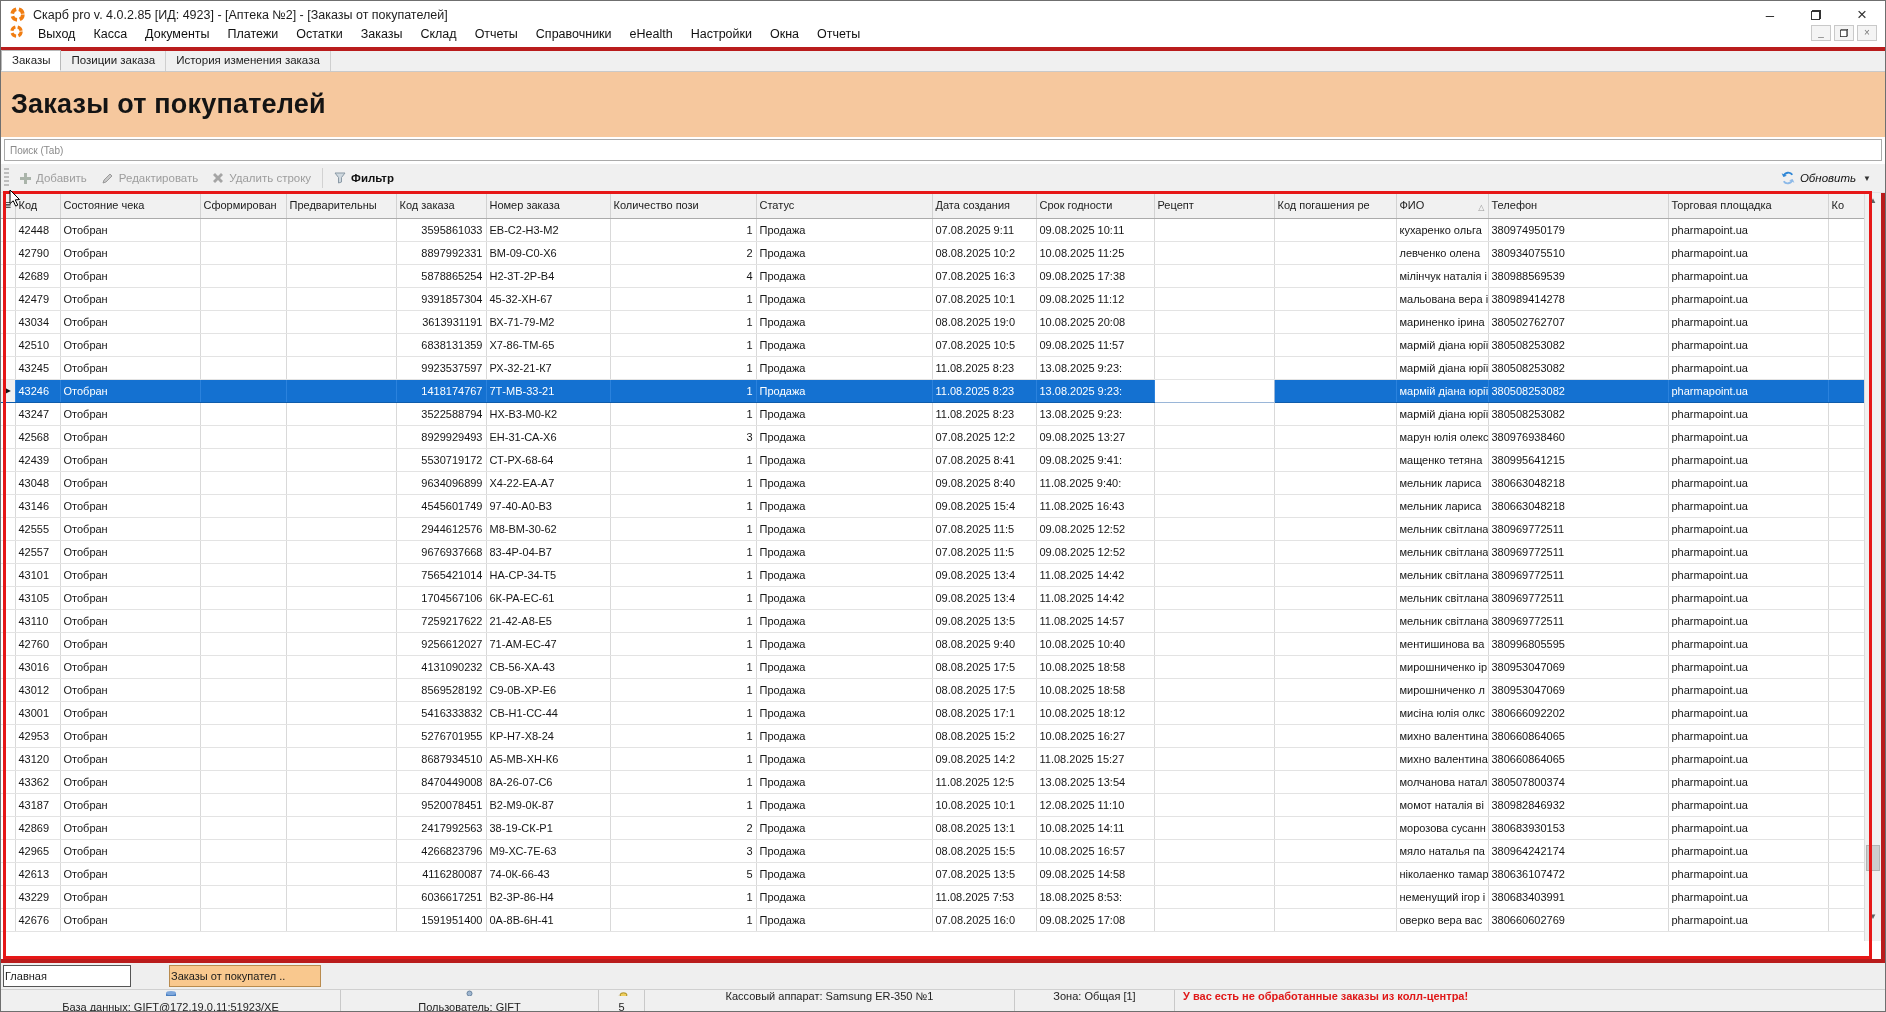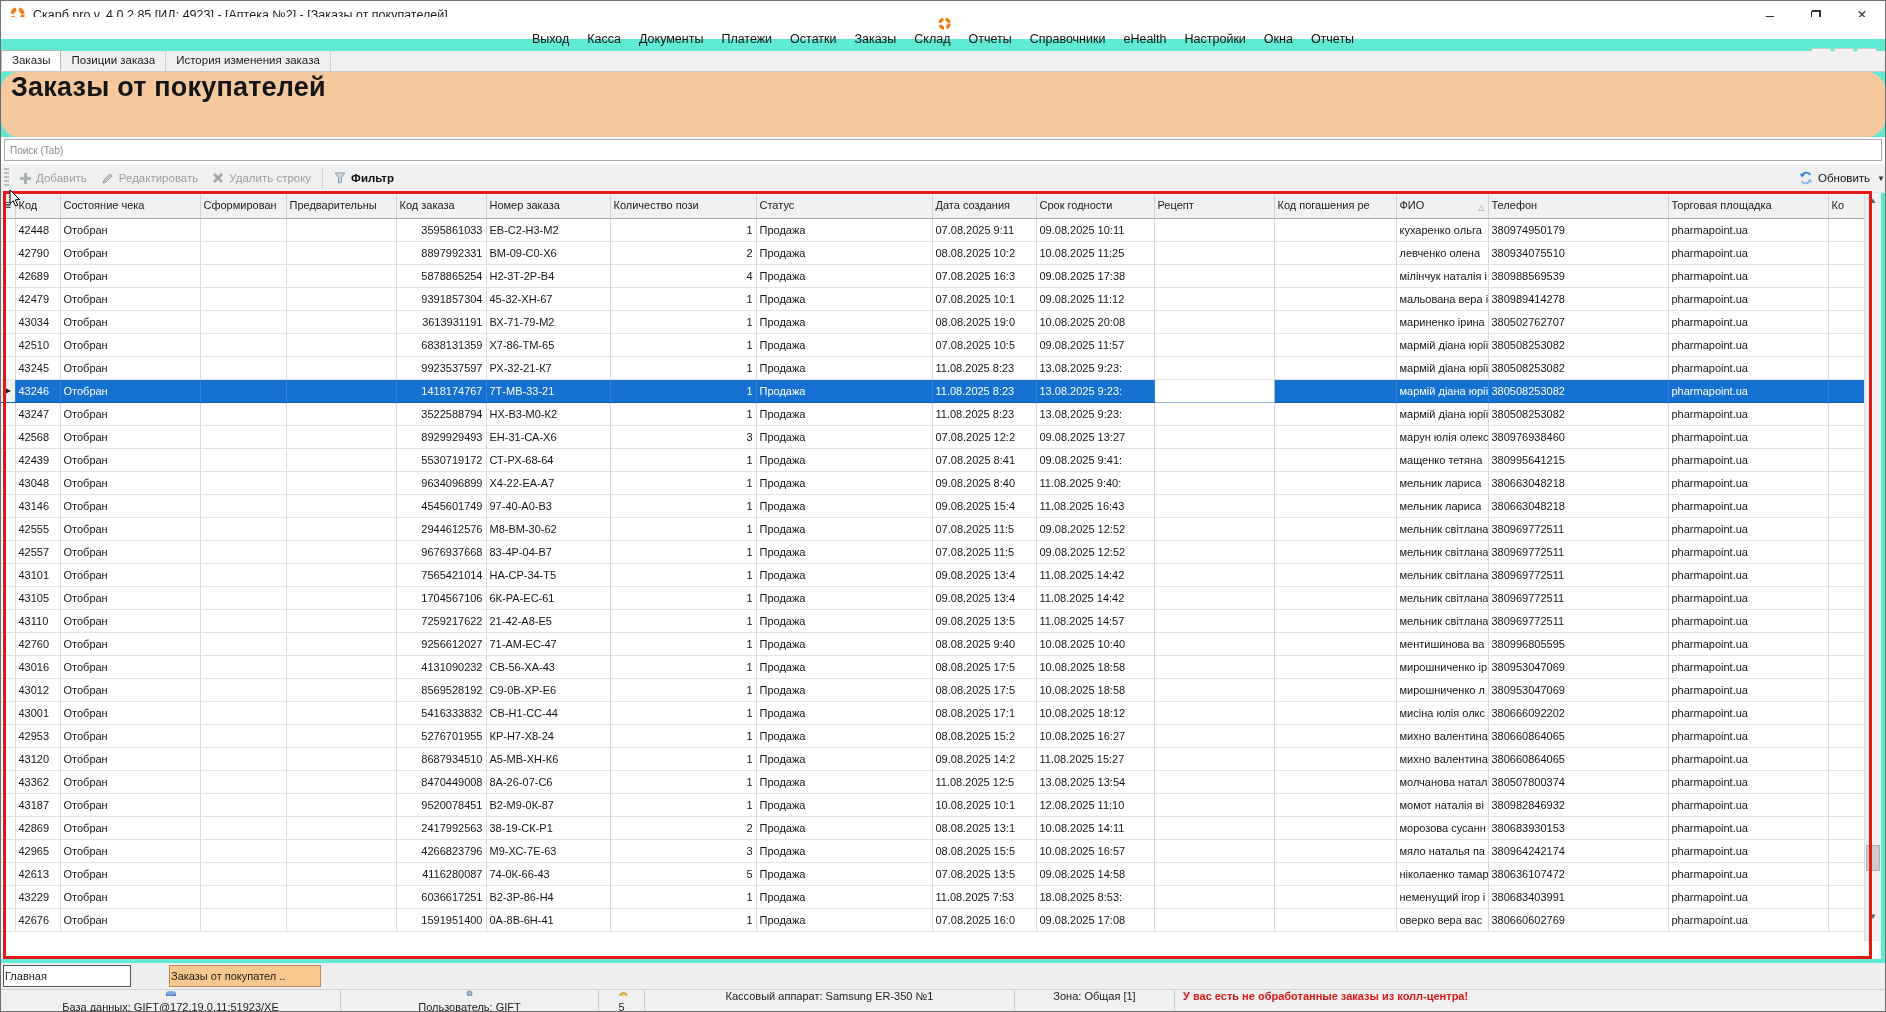--- a/index.html
+++ b/index.html
@@ -1,62 +1,62 @@
 <!DOCTYPE html>
 <html><head>
 <meta charset="utf-8">
 <style>
   html,body{margin:0;padding:0;background:#000;}
   *{box-sizing:border-box;}
-  .app{position:relative;width:1886px;height:1012px;background:#5eead4;
+  .app{position:relative;width:1886px;height:1012px;background:#b91c1c;
        font-family:"Liberation Sans",sans-serif;color:#1a1a1a;overflow:hidden;
        border:1px solid #6f6f6f;}
   
   .titlebar{position:absolute;left:0;top:0;width:100%;height:28px;background:#fff;
             display:flex;align-items:center;border-bottom:1px solid #ececec;}
   .titlebar .logo{margin:0 8px 0 9px;display:flex;}
   .titlebar .title{font-size:12.5px;color:#1c1c1c;}
   .wincontrols{margin-left:auto;display:flex;height:100%;}
   .wincontrols .wbtn{width:46px;height:100%;display:flex;align-items:center;justify-content:center;
             color:#333;font-size:15px;}
   .ico-restore{position:relative;width:10px;height:10px;display:inline-block;}
   .ico-restore::before{content:"";position:absolute;top:0;right:0;width:7px;height:7px;border:1.2px solid #333;}
   .ico-restore::after{content:"";position:absolute;bottom:0;left:0;width:7px;height:7px;border:1.2px solid #333;background:#fff;}
   
-  .menubar{position:absolute;left:0;top:16px;width:100%;height:22px;background:#fff;
-           display:flex;align-items:center;font-size:12.5px;flex-direction:column;}
+  .menubar{position:absolute;left:0;top:24px;width:100%;height:22px;background:#fff;
+           display:flex;align-items:flex-start;font-size:12.5px;}
   .menubar .logo{margin:0 6px 0 9px;display:flex;}
   .menu-item{padding:2px 9px;color:#111;cursor:default;}
   .mdi{margin-left:auto;display:flex;gap:3px;padding-right:8px;}
   .mdi .mbtn{width:20px;height:16px;border:1px solid #c9c9c9;background:#f4f4f4;color:#777;
              font-size:10px;display:flex;align-items:center;justify-content:center;line-height:1;}
   
   .tabstrip{position:absolute;left:0;top:50px;width:100%;height:21px;background:#f0f0f0;
             display:flex;align-items:flex-end;border-bottom:1px solid #c9c9c9;font-size:11.5px;}
   .tab{padding:3px 10px 3px 10px;border-right:1px solid #cfcfcf;color:#222;background:#f0f0f0;height:20px;}
   .tab.active{background:#fff;border:1px solid #b9b9b9;border-bottom:1px solid #fff;height:21px;}
   
   .pageheader{position:absolute;left:0;top:71px;width:100%;height:65px;background:#f6c89e;
-              display:flex;border-radius:18px;}
+              display:flex;align-items:center;}
   .pageheader h1{margin:0 0 0 10px;font-size:27px;font-weight:bold;color:#141414;letter-spacing:.2px;}
   
   .searchrow{position:absolute;left:0;top:136px;width:100%;height:27px;background:#fff;padding:2px 3px;}
   .searchrow input{width:100%;height:22px;border:1px solid #ababab;font-size:10px;padding:0 5px;
                    font-family:"Liberation Sans",sans-serif;color:#222;}
   .searchrow input::placeholder{color:#8a8a8a;}
   
   .toolbar{position:absolute;left:0;top:163px;width:100%;height:29px;background:#f0f0f0;
            display:flex;align-items:center;font-size:11.5px;border-bottom:1px solid #e2e2e2;}
   .grip{width:5px;height:20px;margin:0 4px 0 3px;
         background:repeating-linear-gradient(#bdbdbd 0 2px,transparent 2px 4px);}
   .tbtn{display:flex;align-items:center;gap:5px;padding:3px 7px;color:#9d9d9d;}
   .tbtn.enabled{color:#111;}
   .tbtn.bold{font-weight:bold;}
   .tsep{width:1px;height:20px;background:#d2d2d2;margin:0 4px;}
-  .toolbar .right{margin-left:auto;display:flex;align-items:center;gap:5px;color:#111;}
+  .toolbar .right{margin-left:auto;display:flex;align-items:center;gap:5px;padding-right:14px;color:#111;font-style:italic;}
   .drop{font-size:8px;color:#333;margin-left:2px;}
   
   .gridarea{position:absolute;left:0;top:192px;width:1880px;height:766px;background:#fff;}
   table.grid{border-collapse:collapse;table-layout:fixed;width:1863px;font-size:11px;}
   table.grid th{height:25px;background:#f1f1f1;border-right:1px solid #d2d2d2;border-bottom:1px solid #ababab;
       font-weight:normal;text-align:left;padding:0 3px;white-space:nowrap;overflow:hidden;color:#1c1c1c;}
   table.grid td{height:23px;border-right:1px solid #d9d9d9;border-bottom:1px solid #e3e3e3;
       padding:0 3px;white-space:nowrap;overflow:hidden;color:#151515;background:#fff;}
   td.bluecol{background:#ccd7e2;}
   td.num{text-align:right;}

